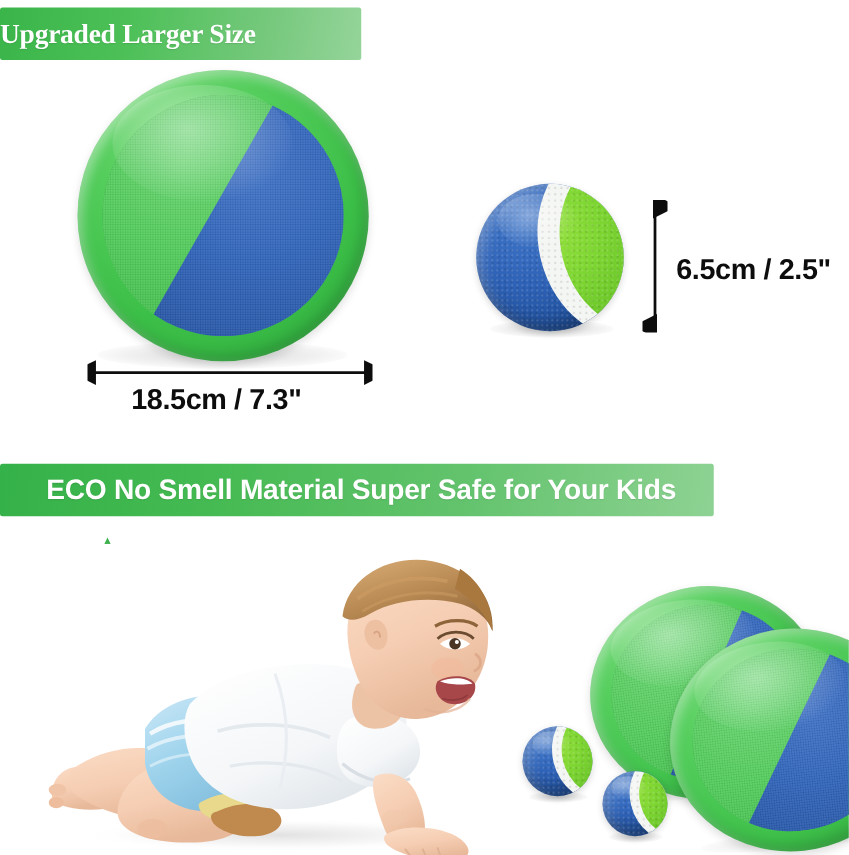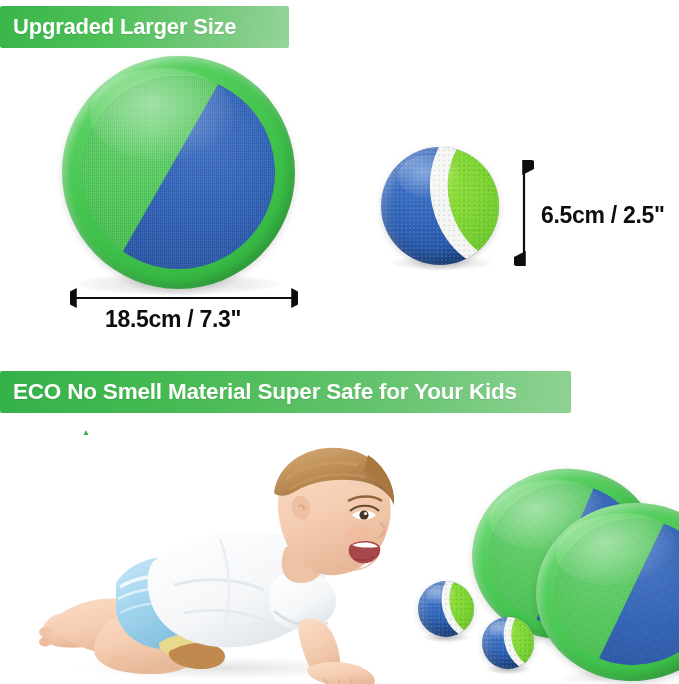--- a/index.html
+++ b/index.html
@@ -26,31 +26,31 @@
     color: #ffffff;
     font-weight: bold;
     white-space: nowrap;
     text-shadow: 0 1px 1px rgba(0,0,0,0.10);
     letter-spacing: -0.2px;
   }
   #banner-upgraded {
     left: 0px; top: 6px;
     width: 289px; height: 42px;
     background: linear-gradient(100deg, #3ab54a 0%, #4cc057 35%, #74c87b 72%, #95d49a 100%);
-    padding-left: 13px;
+    font-family: Liberation Serif, serif;
   }
   #banner-upgraded .banner-text { font-size: 22px; }
 
   #banner-eco {
     left: 0px; top: 371px;
     width: 571px; height: 42px;
     background: linear-gradient(100deg, #35b149 0%, #45ba52 30%, #63c36d 65%, #8ed293 100%);
     padding-left: 13px;
   }
-  #banner-eco .banner-text { font-size: 22.5px; }
+  #banner-eco .banner-text { font-size: 22.5px; margin-left: 24px; }
 
   
   #top-section { position: absolute; left:0; top:0; width:679px; height:360px; }
 
   
   #paddle-front {
     position: absolute;
     left: 62px; top: 56px;
     width: 233px; height: 233px;
   }

